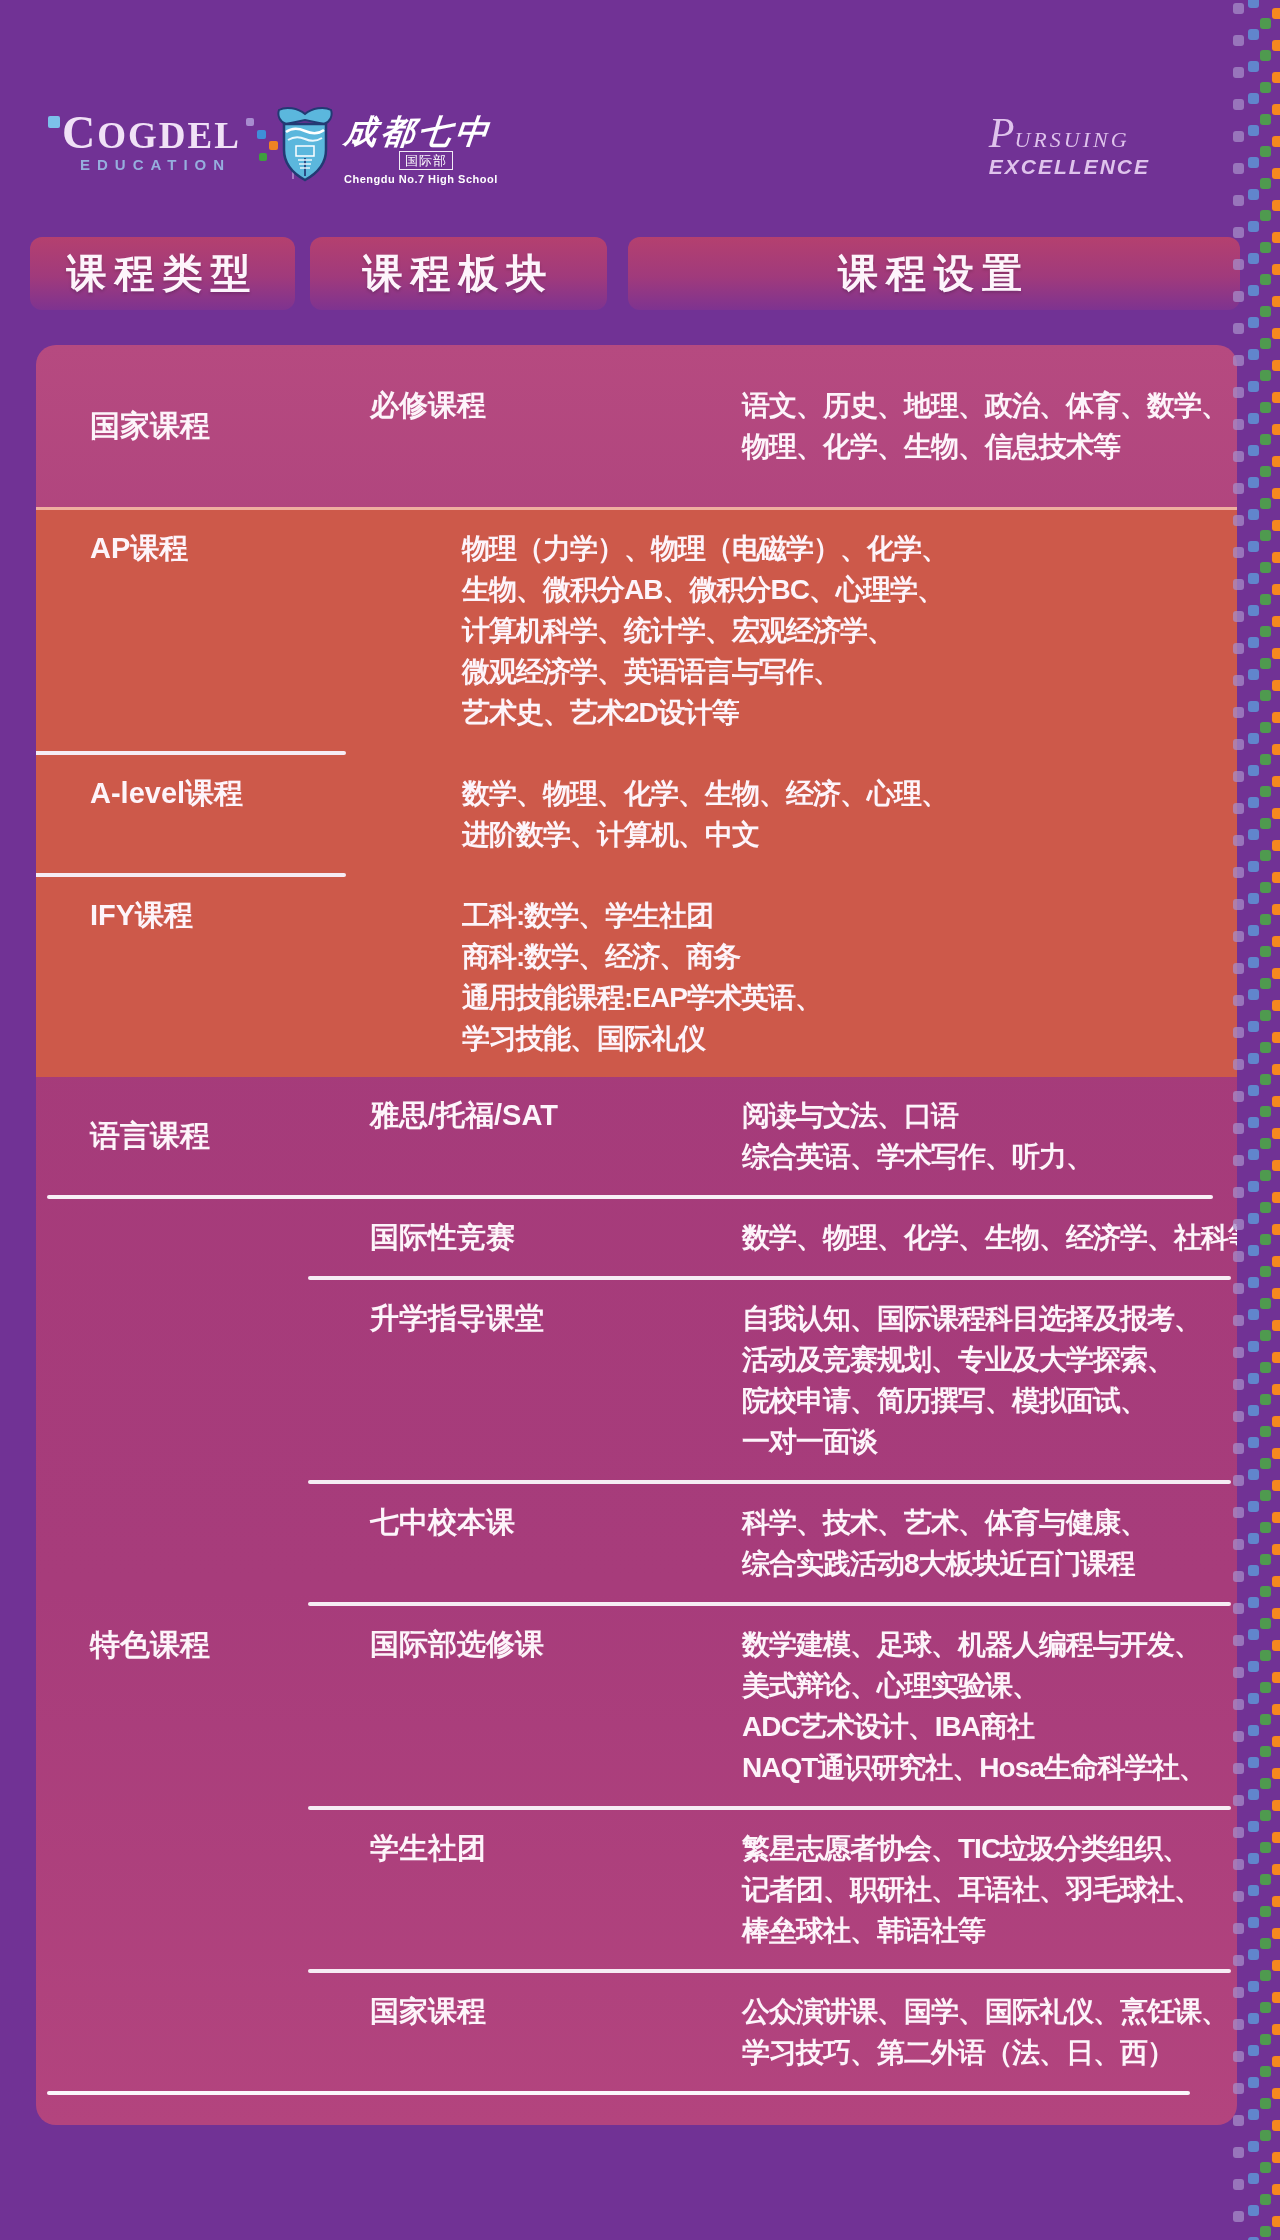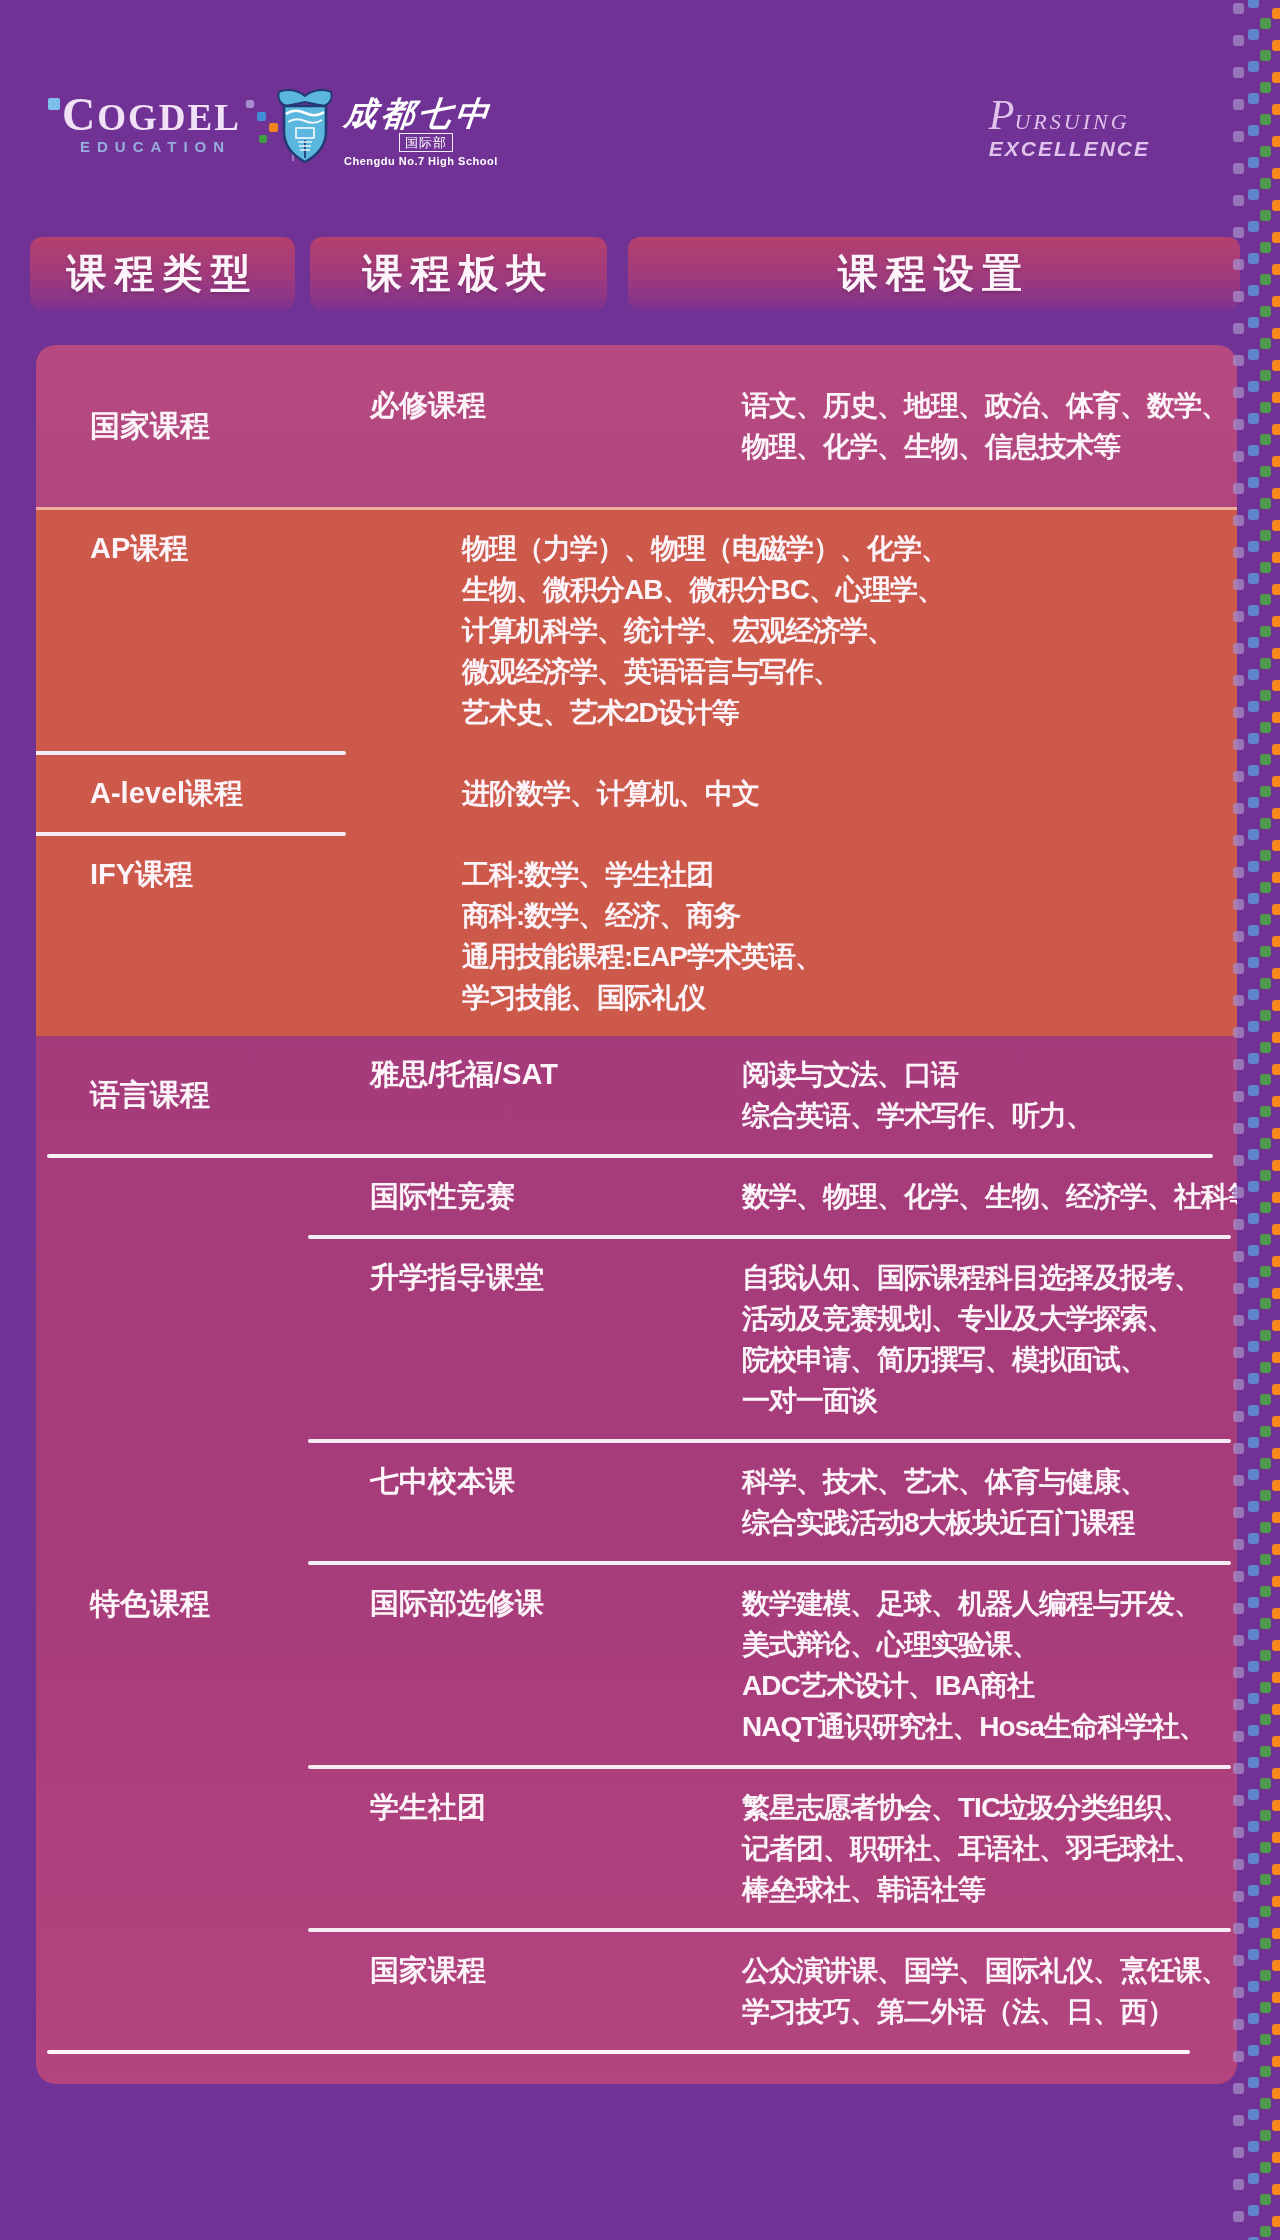--- a/index.html
+++ b/index.html
@@ -4,21 +4,21 @@
 <style>
   html,body { margin:0; padding:0; background:#4a2066; }
   .canvas {
     position:relative; width:1280px; height:2240px; margin:0 auto;
     background:#713295; overflow:hidden;
     font-family:"Liberation Sans","DejaVu Sans",sans-serif;
     color:#fdf4fa;
   }
 
   
-  .logo-band { position:absolute; left:0; top:0; width:1280px; height:230px; }
+  .logo-band { position:absolute; left:0; top:18px; width:1280px; height:230px; }
   .cogdel-word { position:absolute; left:62px; top:88px; font-family:"Liberation Serif","DejaVu Serif",serif; font-weight:bold; color:#f0e1f6; letter-spacing:2px; }
   .cogdel-word .big { font-size:46px; }
   .cogdel-word .rest { font-size:37px; }
   .education { position:absolute; left:80px; top:138px; font-size:15px; font-weight:bold; letter-spacing:7px; color:#96aede; }
   .sq { position:absolute; border-radius:2px; }
   .logo-divider { position:absolute; left:252px; top:105px; width:2px; height:56px; background:rgba(215,190,240,.5); }
 
   .shield { position:absolute; left:276px; top:88px; }
   .school-cn { position:absolute; left:344px; top:92px; font-family:"Liberation Serif","DejaVu Serif",serif; font-style:italic; font-weight:bold; font-size:33px; color:#ffffff; transform:skewX(-6deg); letter-spacing:4px; white-space:nowrap; }
   .school-dept { position:absolute; left:399px; top:133px; font-size:13px; color:#fff; border:1px solid rgba(255,255,255,.9); padding:0 5px; line-height:17px; letter-spacing:1px; }
@@ -127,20 +127,21 @@
                 <div class="line">生物、微积分AB、微积分BC、心理学、</div>
                 <div class="line">计算机科学、统计学、宏观经济学、</div>
                 <div class="line">微观经济学、英语语言与写作、</div>
                 <div class="line">艺术史、艺术2D设计等</div>
               </div>
             </div>
             <div class="hr-mod"></div>
             <div class="module">
               <div class="mod-name">A-level课程</div>
               <div class="mod-content">
+                <div class="line">数学、物理、化学、生物、经济、心理、</div>
                 <div class="line">进阶数学、计算机、中文</div>
               </div>
             </div>
             <div class="hr-mod"></div>
             <div class="module">
               <div class="mod-name">IFY课程</div>
               <div class="mod-content">
                 <div class="line">工科:数学、学生社团</div>
                 <div class="line">商科:数学、经济、商务</div>
                 <div class="line">通用技能课程:EAP学术英语、</div>

